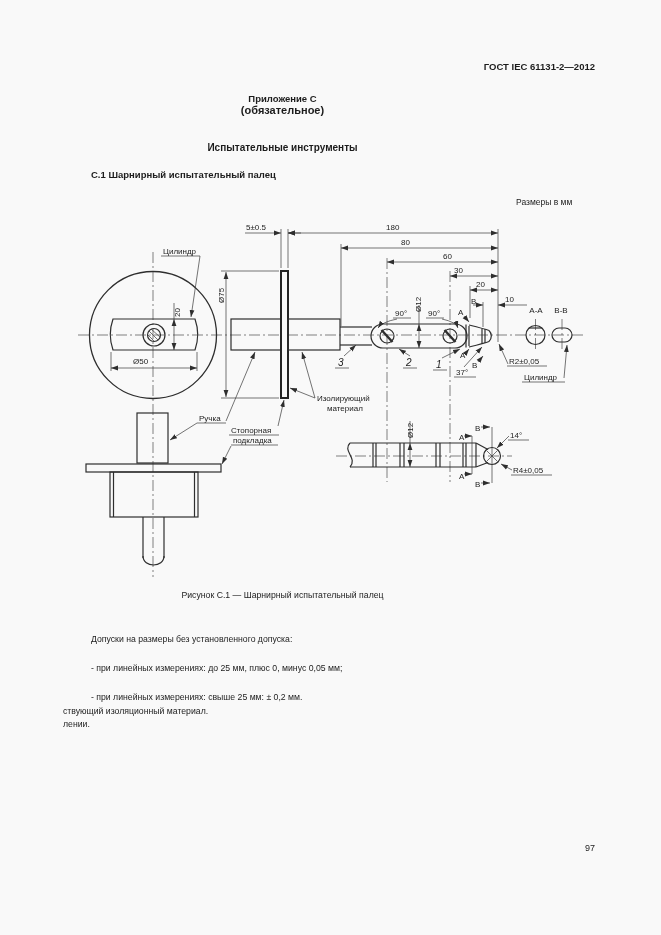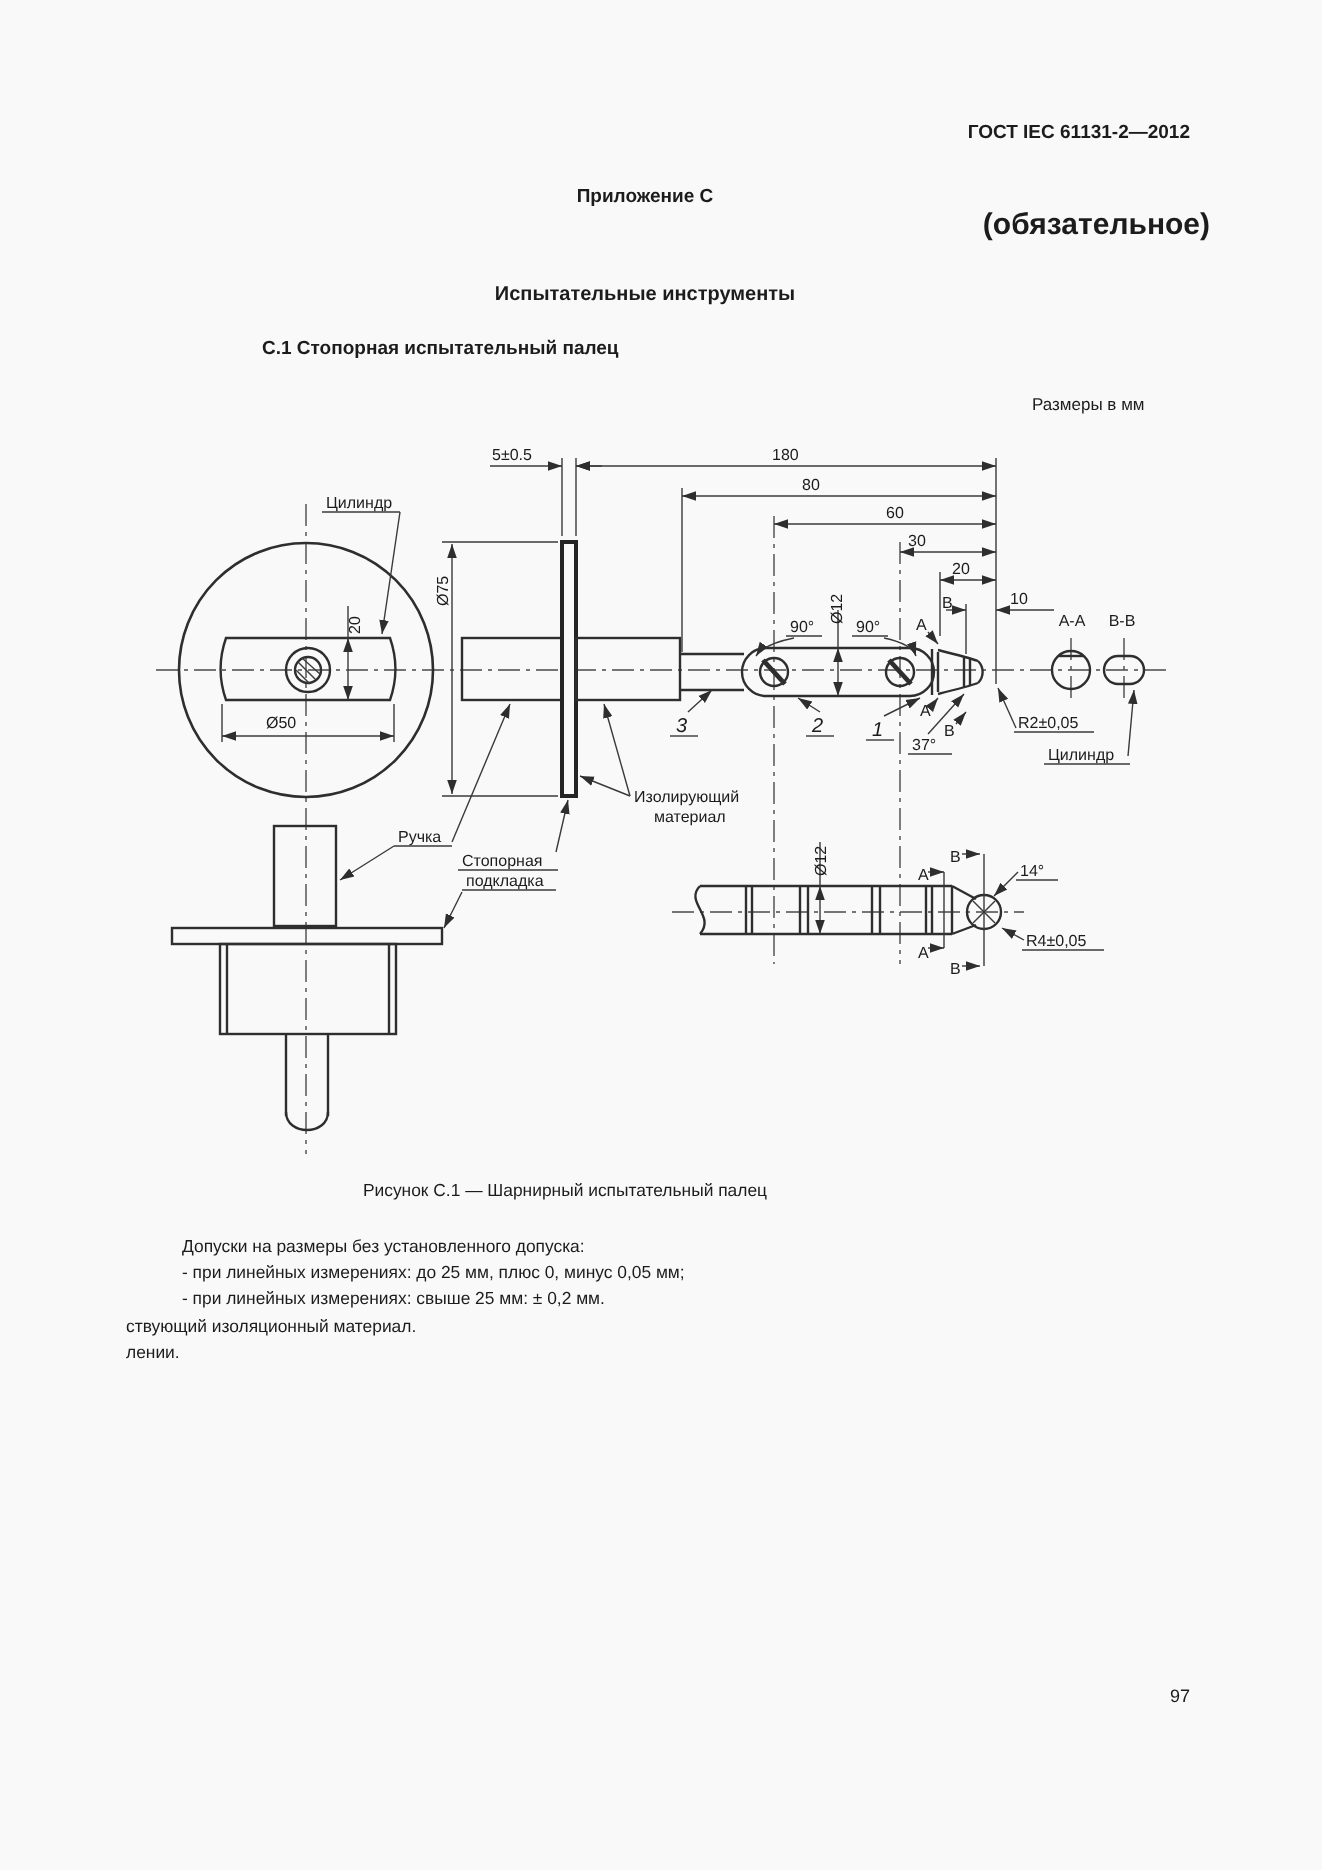--- a/index.html
+++ b/index.html
@@ -1,51 +1,51 @@
 <!DOCTYPE html>
 <html><head>
 <meta charset="utf-8">
 <style>
   html,body{margin:0;padding:0;}
   body{
     width:661px;height:935px;background:#f9f9f9;overflow:hidden;position:relative;
     font-family:"Liberation Sans",sans-serif;color:#1c1c1c;
   }
   .abs{position:absolute;white-space:nowrap;}
-  .bold{font-weight:bold;margin-left:40px;}
+  .bold{font-weight:bold;}
   .center{left:0;width:565px;text-align:center;}
   .doc-num{top:61px;right:66px;font-size:9.5px;}
   .apx-title{top:93px;font-size:9.5px;}
-  .apx-sub{top:104px;font-size:15px;text-align:right;}
+  .apx-sub{top:104px;font-size:11px;}
   .section-title{top:142px;font-size:10px;}
   .subsection{top:169px;left:91px;font-size:9.5px;}
   .caption{top:590px;font-size:8.7px;}
   .notes{position:absolute;top:617px;left:63px;width:545px;font-size:8.7px;line-height:13.2px;}
   .notes div{white-space:nowrap;}
-  .notes .ind{padding-left:28px;}
+  .notes .ind{padding-left:28px;margin-top:16px;}
   .pageno{top:843px;left:585px;font-size:9px;}
   svg{position:absolute;top:0;left:0;}
   svg text{font-family:"Liberation Sans",sans-serif;font-size:8px;fill:#1c1c1c;}
   svg text.rot{font-size:8px;}
   svg text.part{font-size:10px;font-style:italic;}
   svg text.sec{font-size:8px;}
   .ln{stroke:#2e2e2e;stroke-width:1.2;fill:none;}
   .thick{stroke:#242424;stroke-width:2;fill:#f9f9f9;}
   .thin{stroke:#3a3a3a;stroke-width:0.7;fill:none;}
   .cl{stroke:#4a4a4a;stroke-width:0.7;fill:none;stroke-dasharray:11 3 2 3;}
   .shape{stroke:#2e2e2e;stroke-width:1.3;fill:none;}
 </style>
 </head>
 <body>
 
 <div class="abs doc-num bold">ГОСТ IEC 61131-2—2012</div>
 <div class="abs center apx-title bold">Приложение С</div>
 <div class="abs center apx-sub bold">(обязательное)</div>
 <div class="abs center section-title bold">Испытательные инструменты</div>
-<div class="abs subsection bold">С.1 Стопорная испытательный палец</div>
+<div class="abs subsection bold">С.1 Шарнирный испытательный палец</div>
 
 <svg width="661" height="585" viewBox="0 0 661 585">
   <defs>
     <marker id="ah" markerWidth="8" markerHeight="6" refX="7" refY="3" orient="auto" markerUnits="userSpaceOnUse">
       <path d="M0,0.6 L7,3 L0,5.4 Z" fill="#2e2e2e"></path>
     </marker>
     <marker id="ahs" markerWidth="8" markerHeight="6" refX="0" refY="3" orient="auto" markerUnits="userSpaceOnUse">
       <path d="M7,0.6 L0,3 L7,5.4 Z" fill="#2e2e2e"></path>
     </marker>
   </defs>

